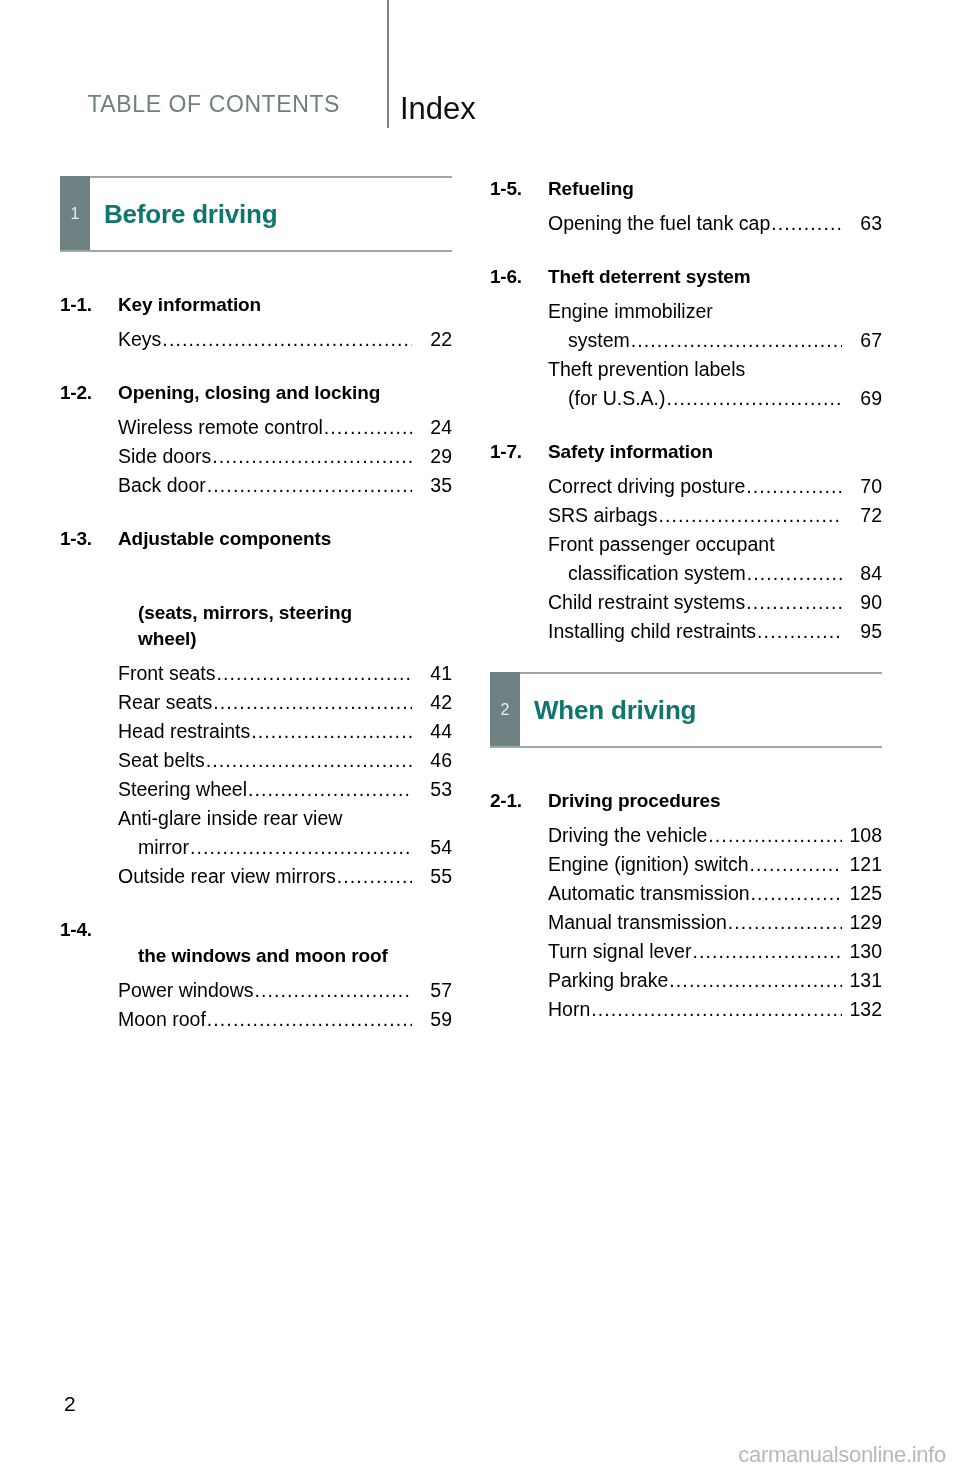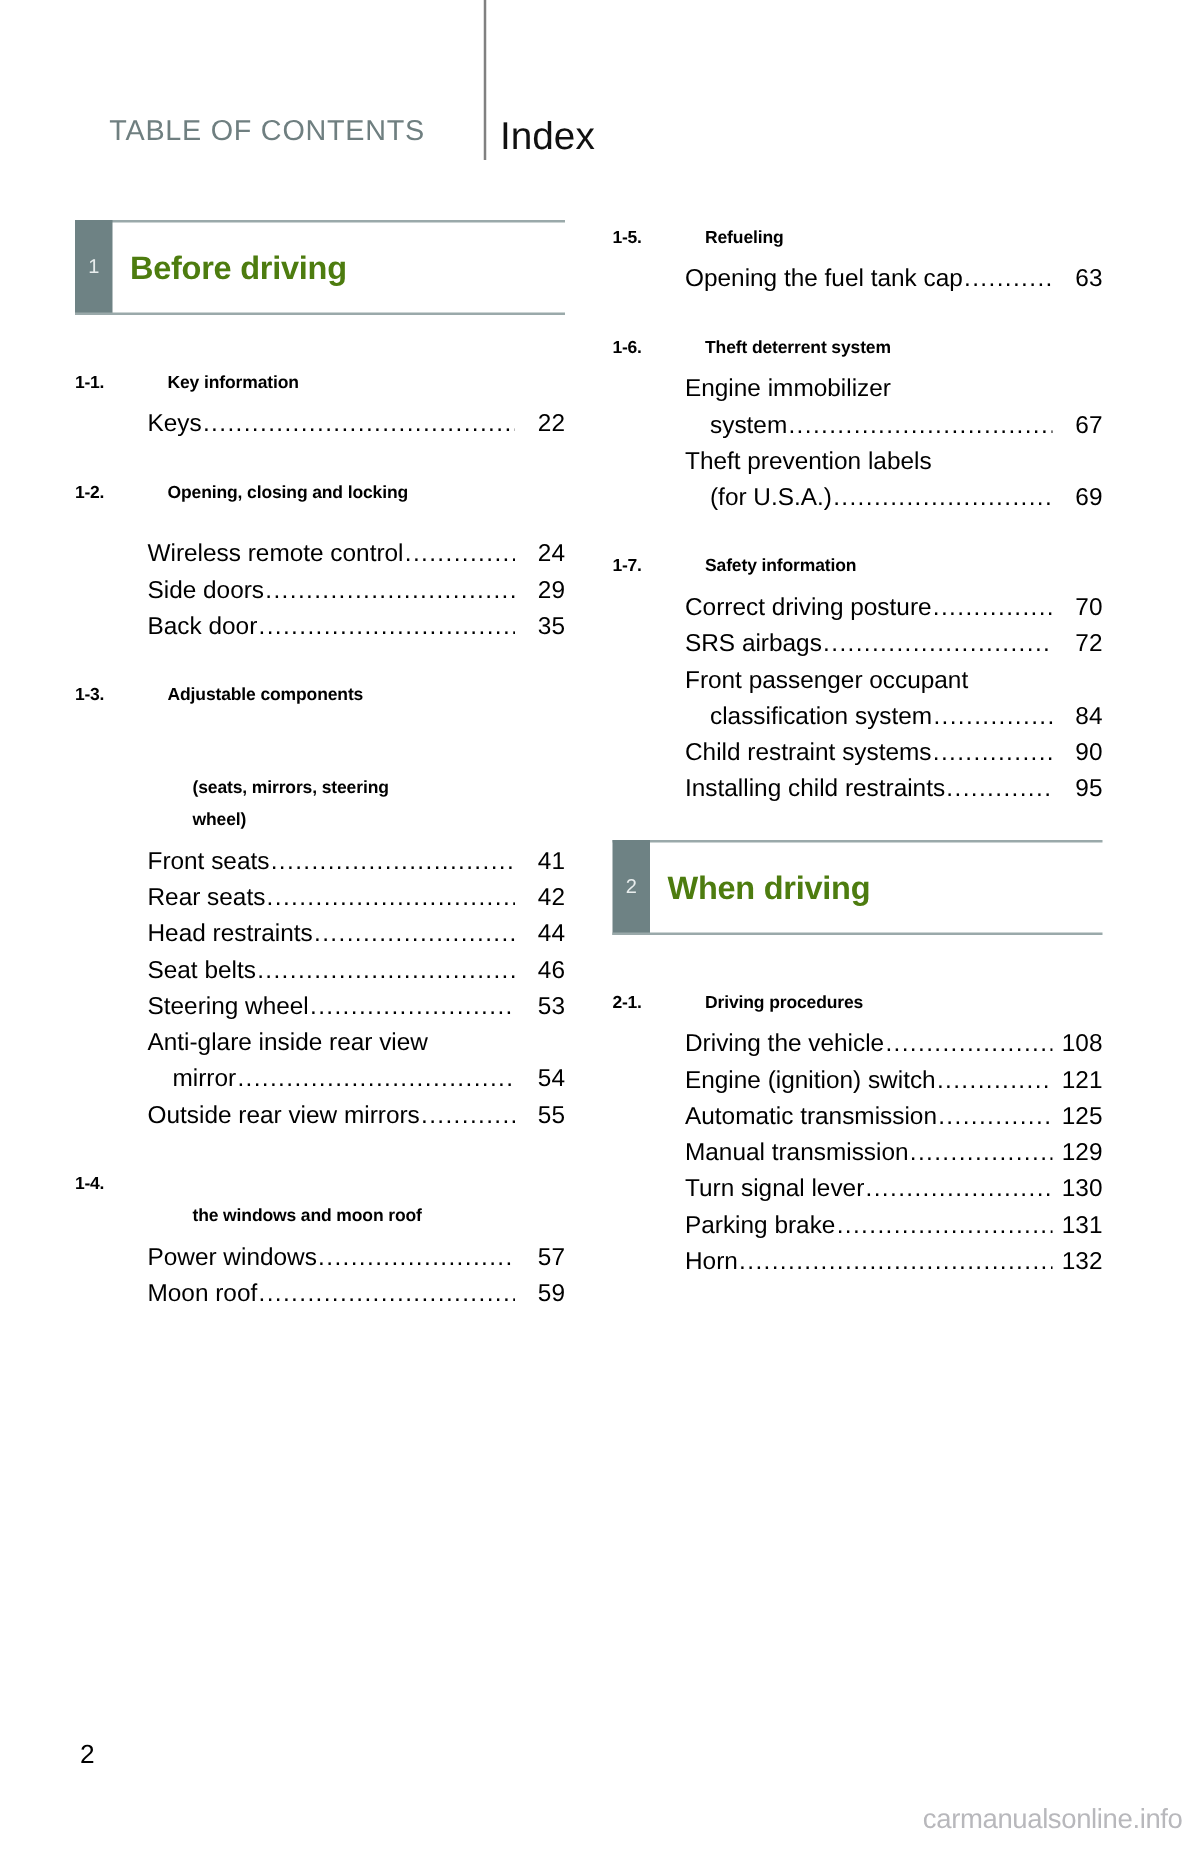--- a/index.html
+++ b/index.html
@@ -90,34 +90,33 @@
   }
   .chapter .chapter-title {
     position: absolute;
     left: 44px;
     top: 0;
     height: 76px;
     display: flex;
     align-items: center;
     font-size: 26px;
     font-weight: bold;
-    color: #4d7c0f;
+    color: #0f766e;
     letter-spacing: -0.2px;
   }
 
   
   .section { margin-bottom: 26px; }
 
   .section-head {
     display: flex;
-    font-size: 14px;
+    font-size: 19px;
     font-weight: bold;
     margin-bottom: 7px;
     line-height: 26px;
-    gap: 16px;
   }
   .section-head .sec-num {
     width: 58px;
     flex: 0 0 58px;
     letter-spacing: -0.2px;
   }
   .section-head .sec-title {
     flex: 1 1 auto;
     letter-spacing: -0.1px;
   }
@@ -201,21 +200,21 @@
         <div>
           <div class="entry">
             <span class="e-text">Keys</span>
             <span class="e-dots">............................................................</span>
             <span class="e-page">22</span>
           </div>
         </div>
       </div>
     </div>
     <div class="section">
-      <div class="section-head" style="margin-bottom: 16px; justify-content: flex-end;">
+      <div class="section-head" style="margin-bottom: 0px; justify-content: flex-end;">
         <span class="sec-num">1-2.</span>
         <span class="sec-title">Opening, closing and locking</span>
       </div>
       <div class="section-head" style="margin-bottom: 7px;">
         <span class="sec-num"></span>
       </div>
       <div class="entries">
         <div>
           <div class="entry">
             <span class="e-text">Wireless remote control</span>

